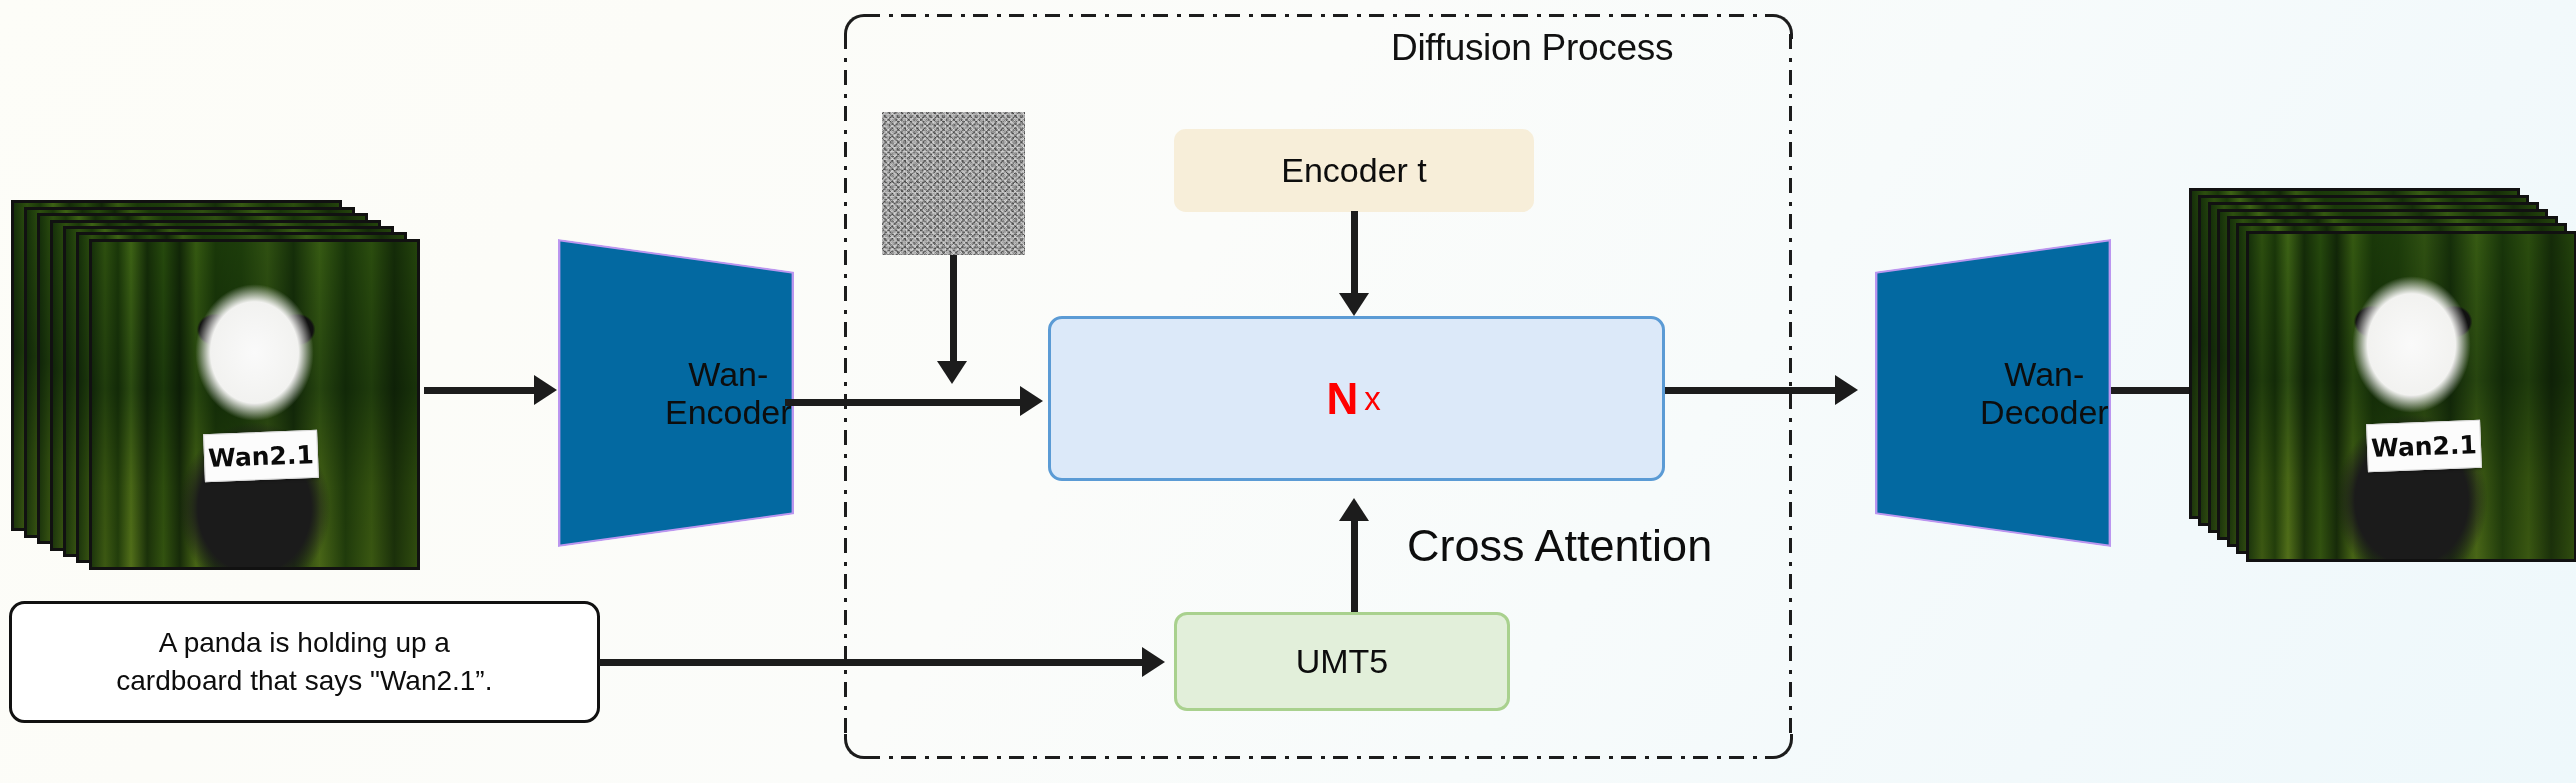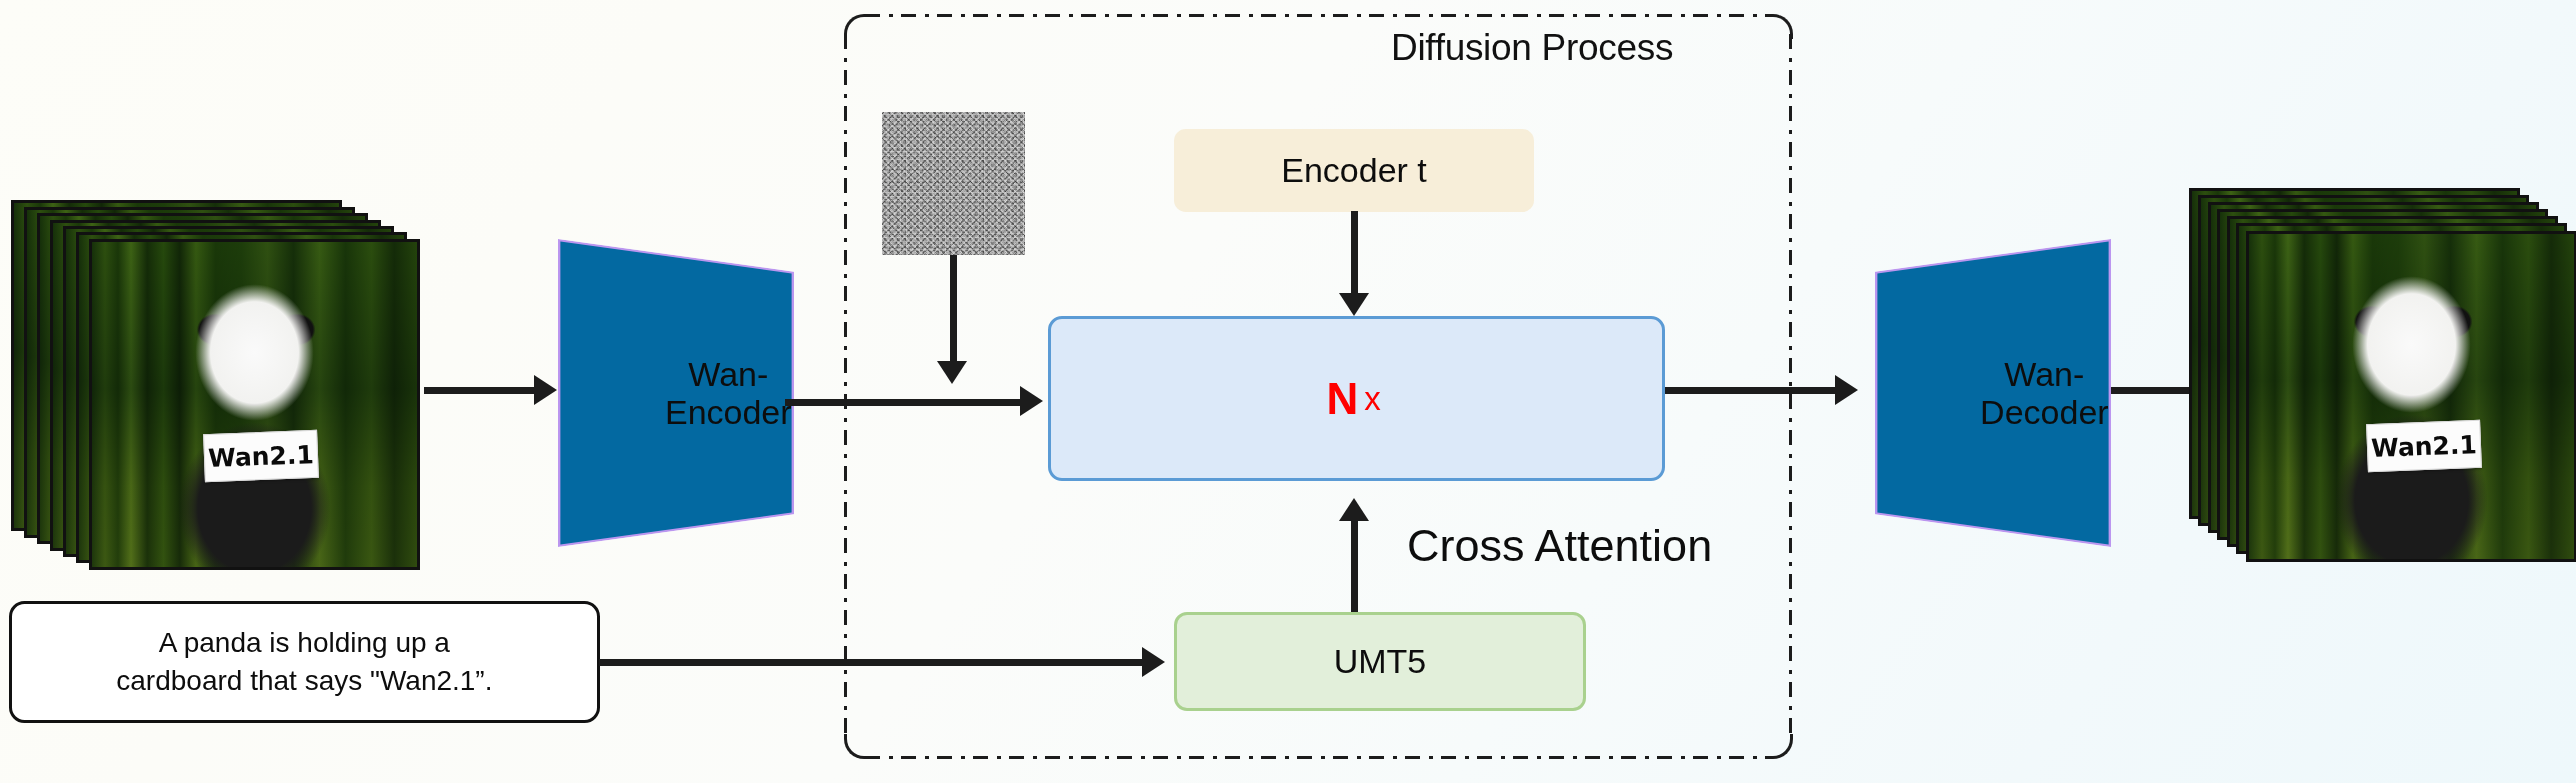--- a/index.html
+++ b/index.html
@@ -184,21 +184,21 @@
   #dit-node {
     left: 1048px; top: 316px; width: 617px; height: 165px;
     background: #dce9f9;
     border: 3px solid #5b9bd5;
     border-radius: 14px;
     font-size: 44px;
   }
   #dit-node .n-red { color: #ff0000; font-weight: bold; }
   #dit-node .x-red { color: #ff0000; font-size: 33px; padding: 0 5.9px; }
   #umt5-node {
-    left: 1174px; top: 612px; width: 412px; height: 99px;
+    left: 1174px; top: 612px; width: 336px; height: 99px;
     background: #e2efda;
     border: 3px solid #a9d18e;
     border-radius: 13px;
     font-size: 34px;
   }
   #prompt-node {
     left: 8.9px; top: 601px; width: 591px; height: 122px;
     background: #ffffff;
     border: 3px solid #111111;
     border-radius: 15.4px;

